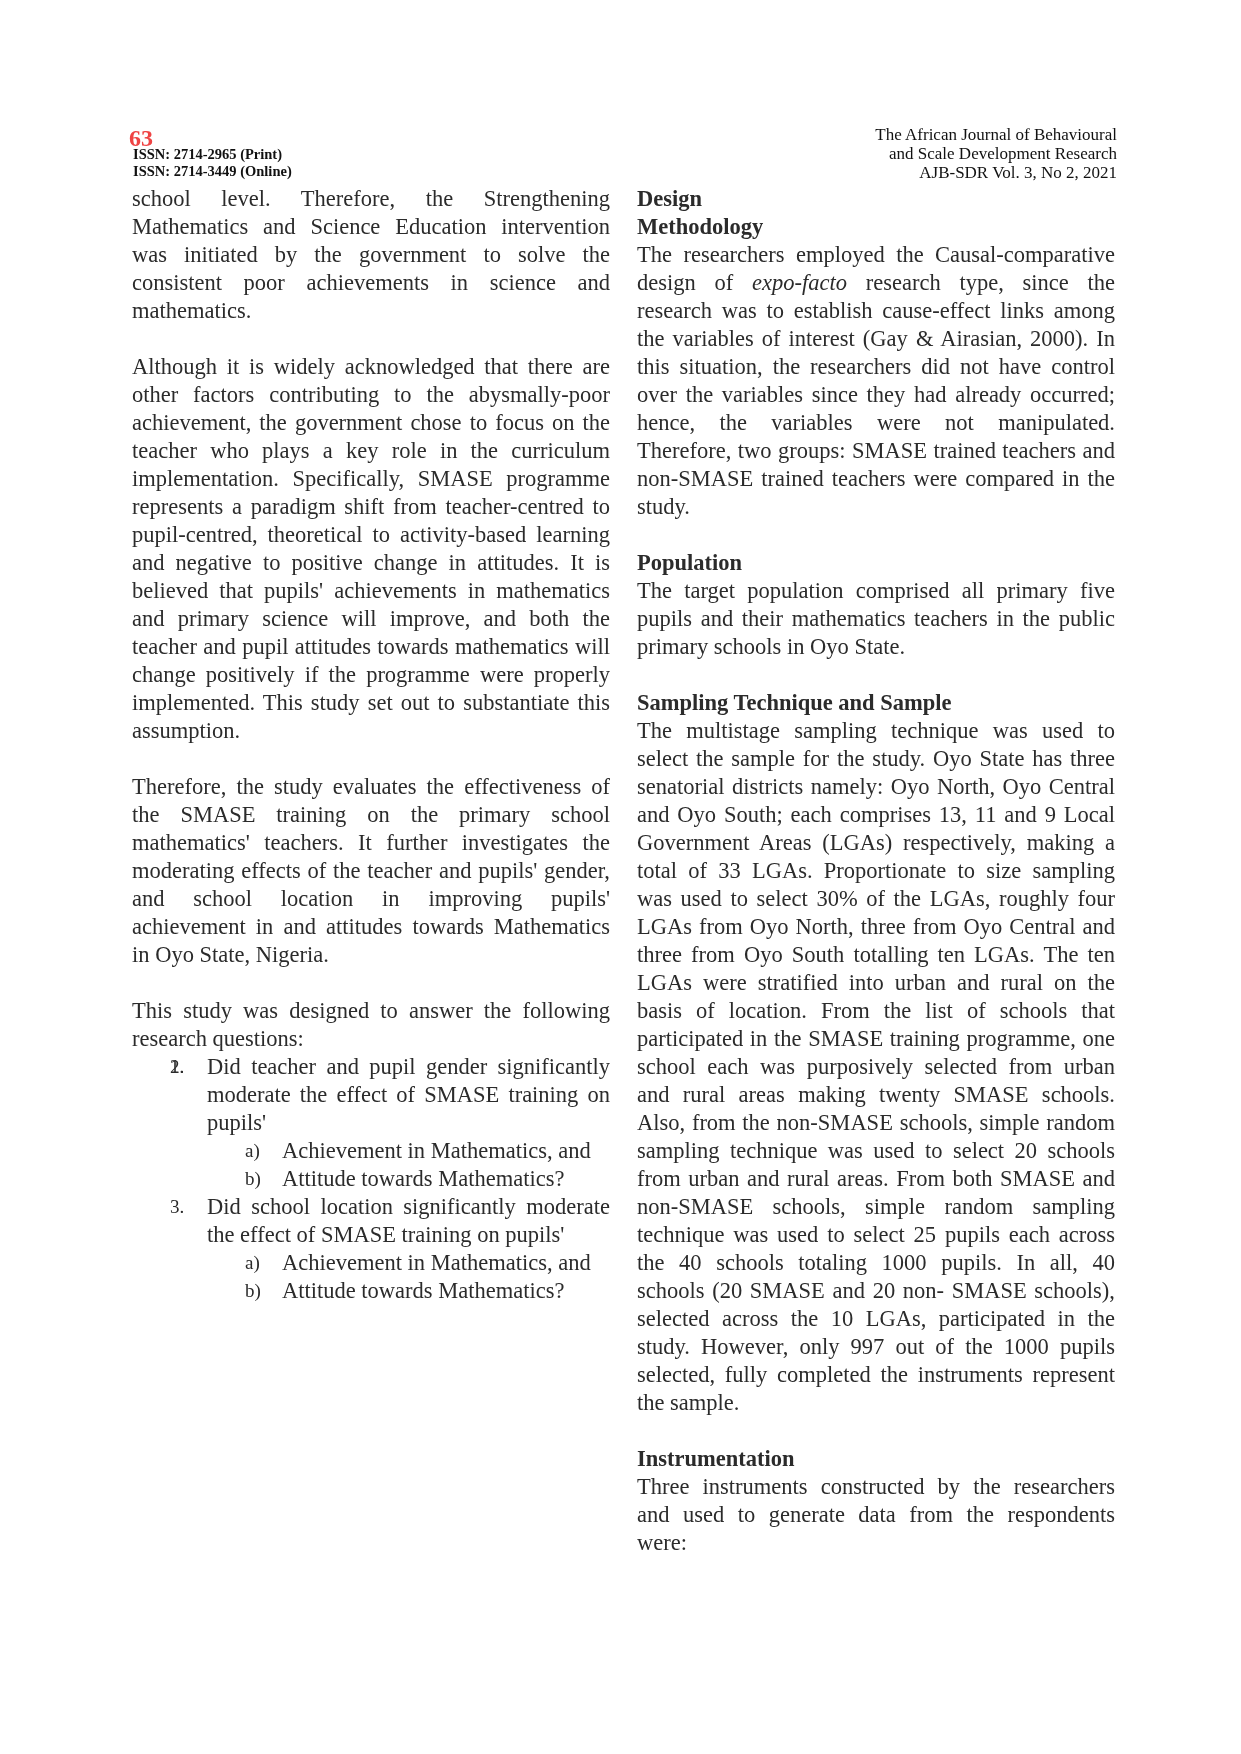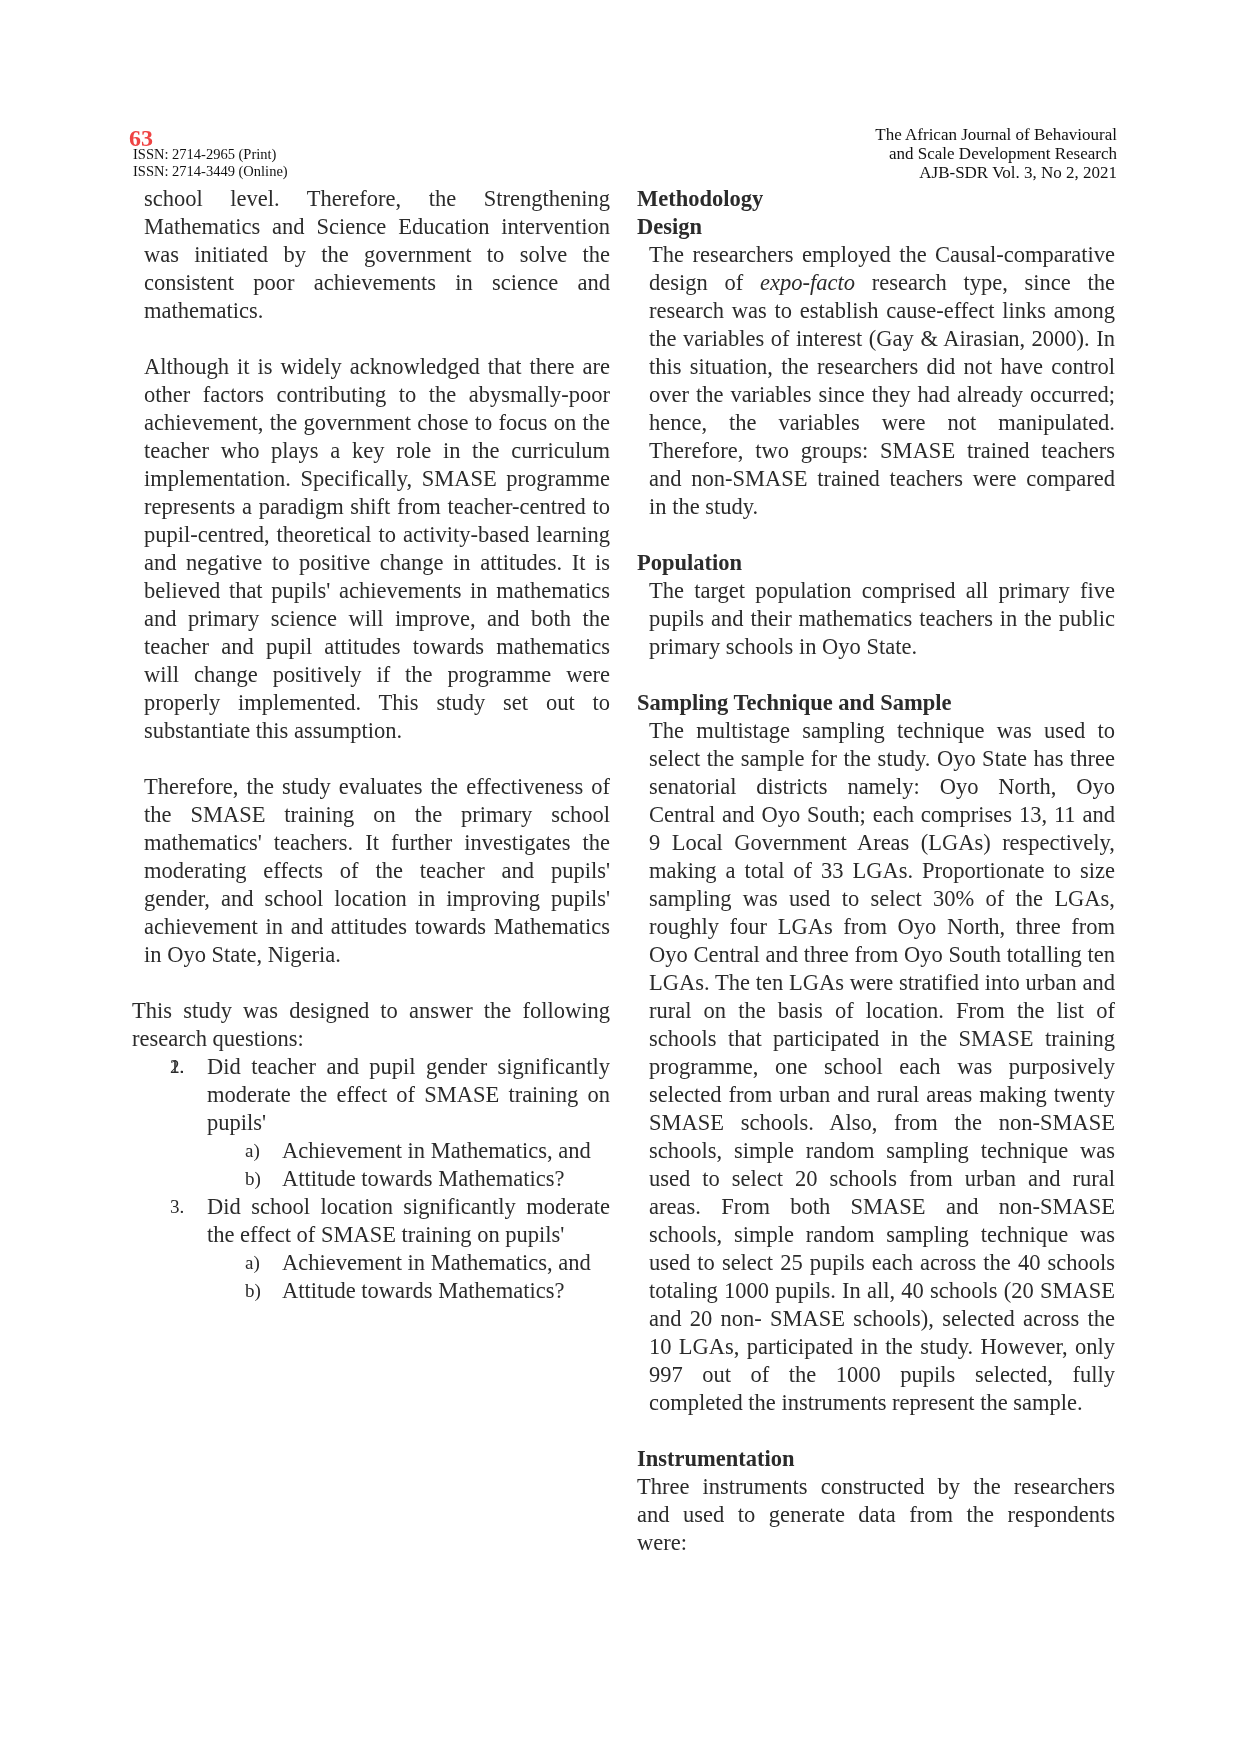--- a/index.html
+++ b/index.html
@@ -1,24 +1,24 @@
 <!DOCTYPE html>
 <html><head>
 <meta charset="utf-8">
 <style>
   html, body { margin: 0; padding: 0; background: #ffffff; }
   body { width: 1241px; height: 1754px; position: relative; overflow: hidden;
          font-family: "Liberation Serif", "DejaVu Serif", serif; color: #2b2b2b; }
   .page-num { position: absolute; left: 129px; top: 126px; font-size: 24px; font-weight: bold; color: #ef4444; line-height: 1; }
-  .issn { position: absolute; left: 133px; top: 146px; font-size: 14.5px; font-weight: normal; line-height: 17px; color: #111; }
+  .issn { position: absolute; left: 133px; top: 146px; font-size: 14.5px; font-weight: bold; line-height: 17px; color: #111; }
   .journal { position: absolute; right: 124px; top: 125px; text-align: right; font-size: 17px; line-height: 19px; color: #111; margin-left: 6px; }
   .col { position: absolute; top: 185px; width: 478px; font-size: 22.5px; line-height: 28px; text-align: justify; }
   .col.left { left: 132px; }
   .col.right { left: 637px; }
-  p { margin: 0 0 28px 12px; }
+  p { margin: 0 0 28px 0; }
   p.tight { margin: 0; }
   h3 { margin: 0; font-size: 22.5px; font-weight: bold; line-height: 28px; color: #2b2b2b; }
   ol.rq { margin: 0; padding: 0; list-style: none; }
   ol.rq > li { position: relative; padding-left: 75px; }
   ol.rq > li > .num { position: absolute; left: 38px; top: 0; font-size: 19px; }
   ul.sub { margin: 0; padding: 0; list-style: none; }
   ul.sub > li { position: relative; padding-left: 75px; text-align: left; }
   ul.sub > li > .let { position: absolute; left: 38px; top: 0; font-size: 19px; }
   em { font-style: italic; }
 </style>
@@ -70,22 +70,22 @@
         <li>
             <span class="let">b)</span>
             <div>Attitude towards Mathematics?</div>
           </li>
       </ul>
     </li>
   </ol>
 </div>
 
 <div class="col right">
+  <h3>Design</h3>
   <h3>Methodology</h3>
-  <h3>Design</h3>
   <p><span>The researchers employed the Causal-comparative design of </span><em>expo-facto</em><span> research type, since the research was to establish cause-effect links among the variables of interest (Gay &amp; Airasian, 2000). In this situation, the researchers did not have control over the variables since they had already occurred; hence, the variables were not manipulated. Therefore, two groups: SMASE trained teachers and non-SMASE trained teachers were compared in the study.</span></p>
   <h3>Population</h3>
   <p>The target population comprised all primary five pupils and their mathematics teachers in the public primary schools in Oyo State.</p>
   <h3>Sampling Technique and Sample</h3>
   <p>The multistage sampling technique was used to select the sample for the study. Oyo State has three senatorial districts namely: Oyo North, Oyo Central and Oyo South; each comprises 13, 11 and 9 Local Government Areas (LGAs) respectively, making a total of 33 LGAs. Proportionate to size sampling was used to select 30% of the LGAs, roughly four LGAs from Oyo North, three from Oyo Central and three from Oyo South totalling ten LGAs. The ten LGAs were stratified into urban and rural on the basis of location. From the list of schools that participated in the SMASE training programme, one school each was purposively selected from urban and rural areas making twenty SMASE schools. Also, from the non-SMASE schools, simple random sampling technique was used to select 20 schools from urban and rural areas. From both SMASE and non-SMASE schools, simple random sampling technique was used to select 25 pupils each across the 40 schools totaling 1000 pupils. In all, 40 schools (20 SMASE and 20 non- SMASE schools), selected across the 10 LGAs, participated in the study. However, only 997 out of the 1000 pupils selected, fully completed the instruments represent the sample.</p>
   <h3>Instrumentation</h3>
   <p class="tight">Three instruments constructed by the researchers and used to generate data from the respondents were:</p>
 </div>
 
 </body></html>

